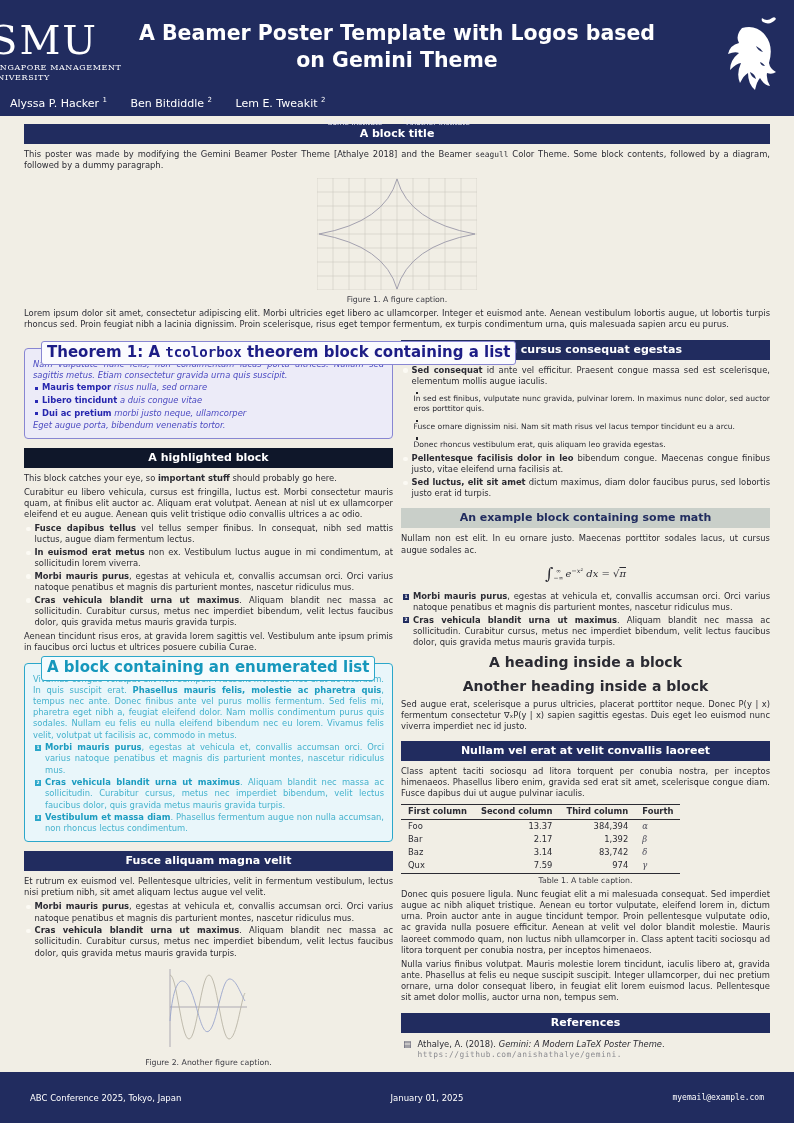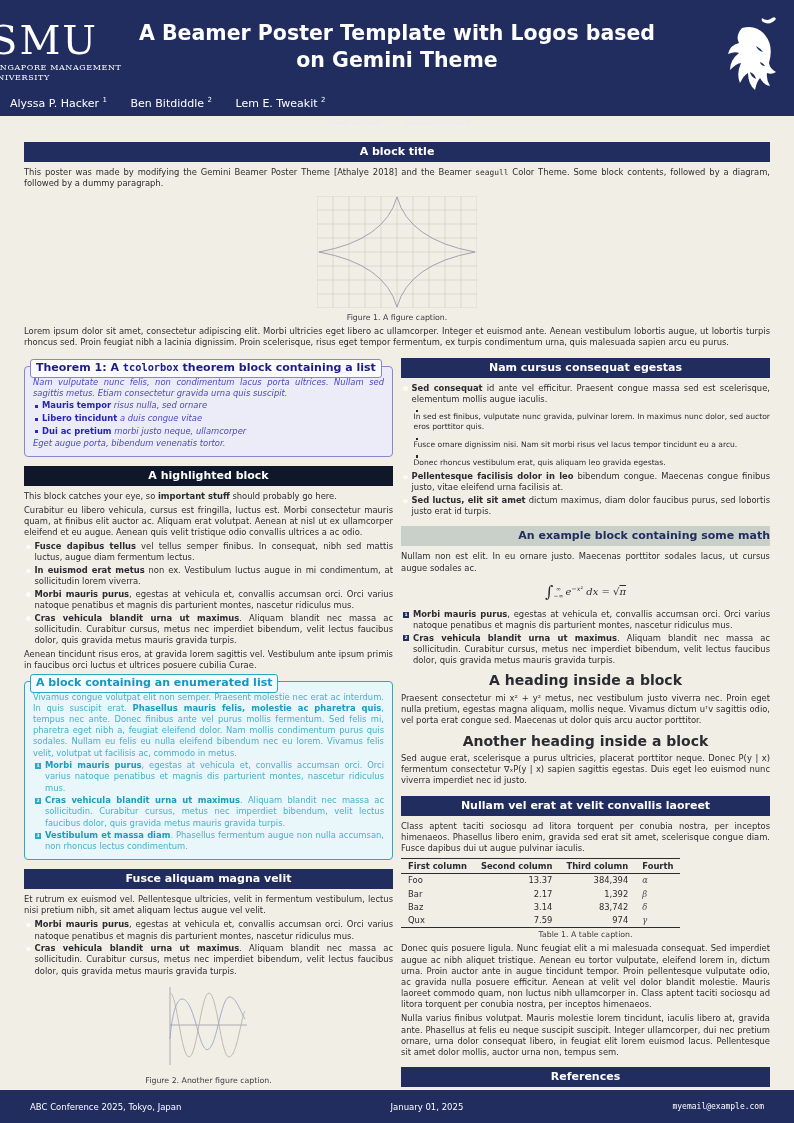--- a/index.html
+++ b/index.html
@@ -16,31 +16,31 @@
   .authors sup { font-size:7px; }
   .insts { text-align:center; font-size:7.5px; margin-top:7px; color:#e9e9f4; }
   .insts .inst { margin:0 9px; }
   .insts sup { font-size:5.5px; }
   .smu-logo { position:absolute; left:-10px; top:20px; color:#fff; font-family:"DejaVu Serif", serif; }
   .smu-acronym { font-size:40px; line-height:1; font-weight:400; letter-spacing:2px; }
   .smu-sub { font-size:8px; letter-spacing:0.6px; margin-top:3px; line-height:1.25; }
   .lion { position:absolute; right:12px; top:16px; }
 
   
-  .footer { height:33px; background:#212c5f; color:#fff; flex:none; display:flex; align-items:center; justify-content:space-between; padding:0 30px; font-size:8.5px; }
+  .footer { height:51px; background:#212c5f; color:#fff; flex:none; display:flex; align-items:center; justify-content:space-between; padding:0 30px; font-size:8.5px; }
   .footer .mono { font-size:8px; }
 
   
-  .main { flex:1; padding:26px 24px 6px; overflow:hidden;border-radius:27px; }
+  .main { flex:1; padding:8px 24px 6px; overflow:hidden;border-radius:27px; }
   .cols { display:flex; gap:8px; align-items:flex-start; margin-top:8px; }
   .col { flex:1; min-width:0; }
   .block { margin-bottom:9px; }
   .bar { background:#212c5f; color:#fff; text-align:center; font-weight:bold; font-size:11px; padding:3px 0 4px; }
   .bar-brown { background:#0f172a; }
-  .bar-gray { background:#c9cfc9; color:#212c5f;text-align:right; }
+  .bar-gray { background:#c9cfc9; color:#212c5f; }
   .bbody { font-size:8.4px; line-height:1.33; margin-top:5px; }
   .bbody p { margin:3px 0; text-align:justify; }
   .bl { font-weight:bold; }
   .caption { text-align:center; font-size:7.8px; color:#3a3a42; margin:2px 0 1px; }
   .figwrap { text-align:center; margin:6px 0 2px; }
 
   
   .item { display:flex; margin:1.5px 0; text-align:justify; }
   .item .txt { flex:1; }
   .marker { flex:none; margin:3.5px 4px 0 2px; }
@@ -48,21 +48,21 @@
   .sq-dark { width:2.5px; height:2.5px; background:#26262b; margin-top:4px; }
   .sq-theorem { width:3px; height:3px; background:#2a2ab5; margin-top:4.5px; }
   .enum-sq { width:6px; height:6px; color:#fff; font-size:4.5px; line-height:6px; text-align:center; font-weight:bold; margin-top:2.5px; }
   .enum-cyan { background:#2aa7ca; }
   .enum-navy { background:#212c5f; }
   .subitems { margin:1px 0 2px 2px; font-size:7.6px; }
   .subitems .item { margin:1px 0;flex-direction:column; }
 
   
   .tcb { position:relative; border:1px solid; border-radius:4px; padding:9px 8px 5px; margin-top:8px; font-size:8.4px; line-height:1.33; }
-  .tcb-title { position:absolute; top:-8px; left:5px; border:1px solid; border-radius:3px; padding:1px 5px 2px; font-weight:bold; font-size:11px; white-space:nowrap; }
+  .tcb-title { position:absolute; top:-8px; left:16px; border:1px solid; border-radius:3px; padding:1px 5px 2px; font-weight:bold; font-size:15px; white-space:nowrap; }
   .theorem { border-color:#8886d2; background:#ecebf8; color:#4a49c0; font-style:italic; }
   .theorem .tcb-title { border-color:#8886d2; color:#1d1d86; background:#fbfbfe; font-style:normal; }
   .theorem .bl { color:#2626ae; font-style:normal; }
   .theorem p { text-align:justify; margin:1px 0; }
   .enumbox { border-color:#2ba7ca; background:#e9f6fa; color:#45b2cd; }
   .enumbox .tcb-title { border-color:#2ba7ca; color:#1697bc; background:#f5fbfd; }
   .enumbox .bl { color:#1c9cc0; }
   .enumbox p { text-align:justify; margin:1px 0; }
 
   .mono { font-family:"DejaVu Sans Mono", monospace; font-size:0.94em; }
@@ -263,21 +263,21 @@
             <div class="item">
                 <span class="marker dot-light"></span>
                 <span class="txt"><span class="bl">Sed consequat</span><span> id ante vel efficitur. Praesent congue massa sed est scelerisque, elementum mollis augue iaculis.</span>
               <div class="subitems">
                 <div class="item">
                       <span class="marker sq-dark"></span>
                       <span class="txt">In sed est finibus, vulputate nunc gravida, pulvinar lorem. In maximus nunc dolor, sed auctor eros porttitor quis.</span>
                     </div>
                 <div class="item">
                       <span class="marker sq-dark"></span>
-                      <span class="txt">Fusce ornare dignissim nisi. Nam sit morbi risus vel lacus tempor tincidunt eu a arcu.</span>
+                      <span class="txt">Fusce ornare dignissim nisi. Nam sit math risus vel lacus tempor tincidunt eu a arcu.</span>
                     </div>
                 <div class="item">
                       <span class="marker sq-dark"></span>
                       <span class="txt">Donec rhoncus vestibulum erat, quis aliquam leo gravida egestas.</span>
                     </div>
               </div>
             </span>
               </div>
             <div class="item">
                 <span class="marker dot-light"></span>
@@ -299,21 +299,20 @@
             </div>
             <div class="item">
                 <span class="marker enum-sq enum-navy">1</span>
                 <span class="txt"><span class="bl">Morbi mauris purus</span><span>, egestas at vehicula et, convallis accumsan orci. Orci varius natoque penatibus et magnis dis parturient montes, nascetur ridiculus mus.</span></span>
               </div>
             <div class="item">
                 <span class="marker enum-sq enum-navy">2</span>
                 <span class="txt"><span class="bl">Cras vehicula blandit urna ut maximus</span><span>. Aliquam blandit nec massa ac sollicitudin. Curabitur cursus, metus nec imperdiet bibendum, velit lectus faucibus dolor, quis gravida metus mauris gravida turpis.</span></span>
               </div>
             <div class="inblock-h">A heading inside a block</div>
-            <p>Praesent consectetur mi x² + y² metus, nec vestibulum justo viverra nec. Proin eget nulla pretium, egestas magna aliquam, mollis neque. Vivamus dictum uᵀv sagittis odio, vel porta erat congue sed. Maecenas ut dolor quis arcu auctor porttitor.</p>
             <div class="inblock-h">Another heading inside a block</div>
             <p>Sed augue erat, scelerisque a purus ultricies, placerat porttitor neque. Donec P(y | x) fermentum consectetur ∇ₓP(y | x) sapien sagittis egestas. Duis eget leo euismod nunc viverra imperdiet nec id justo.</p>
           </div>
         </div>
 
         <div class="block">
           <div class="bar">Nullam vel erat at velit convallis laoreet</div>
           <div class="bbody">
             <p>Class aptent taciti sociosqu ad litora torquent per conubia nostra, per inceptos himenaeos. Phasellus libero enim, gravida sed erat sit amet, scelerisque congue diam. Fusce dapibus dui ut augue pulvinar iaculis.</p>
             <div class="tblwrap">

